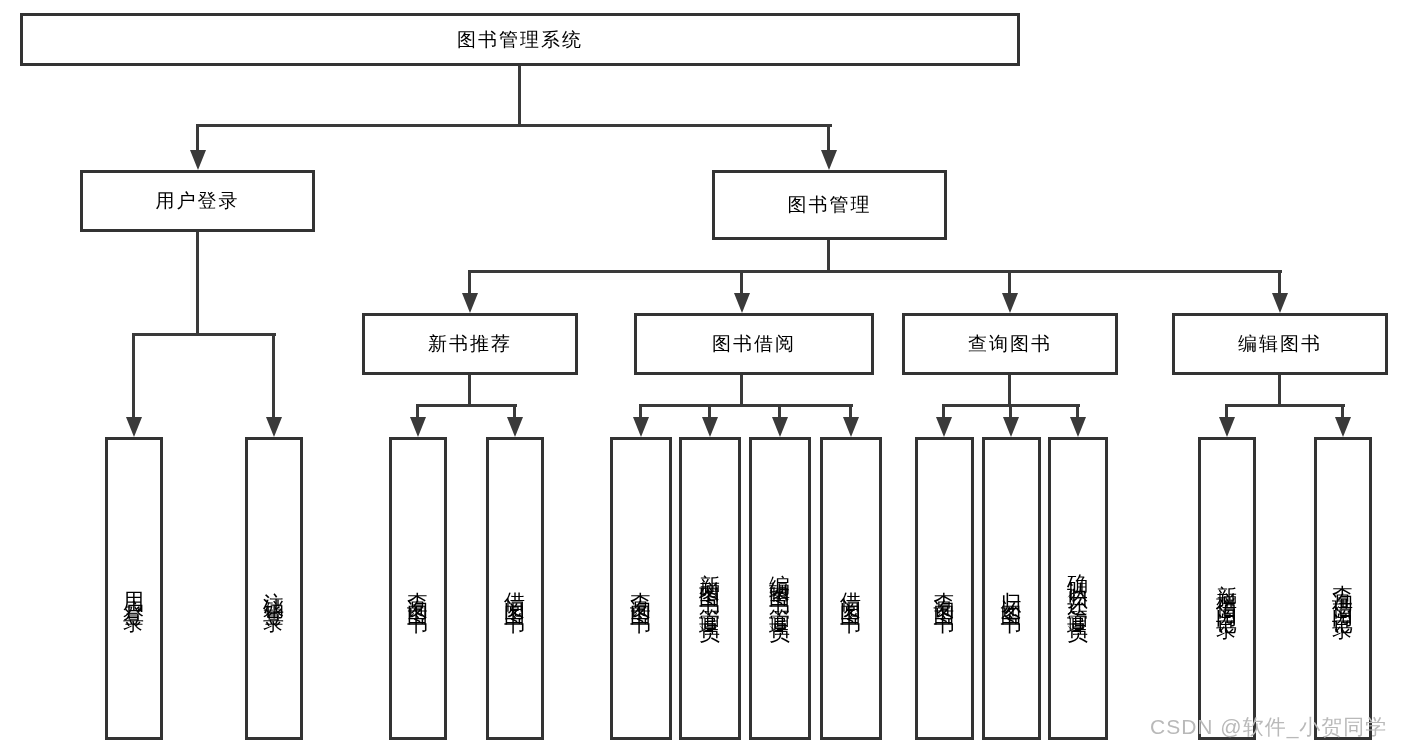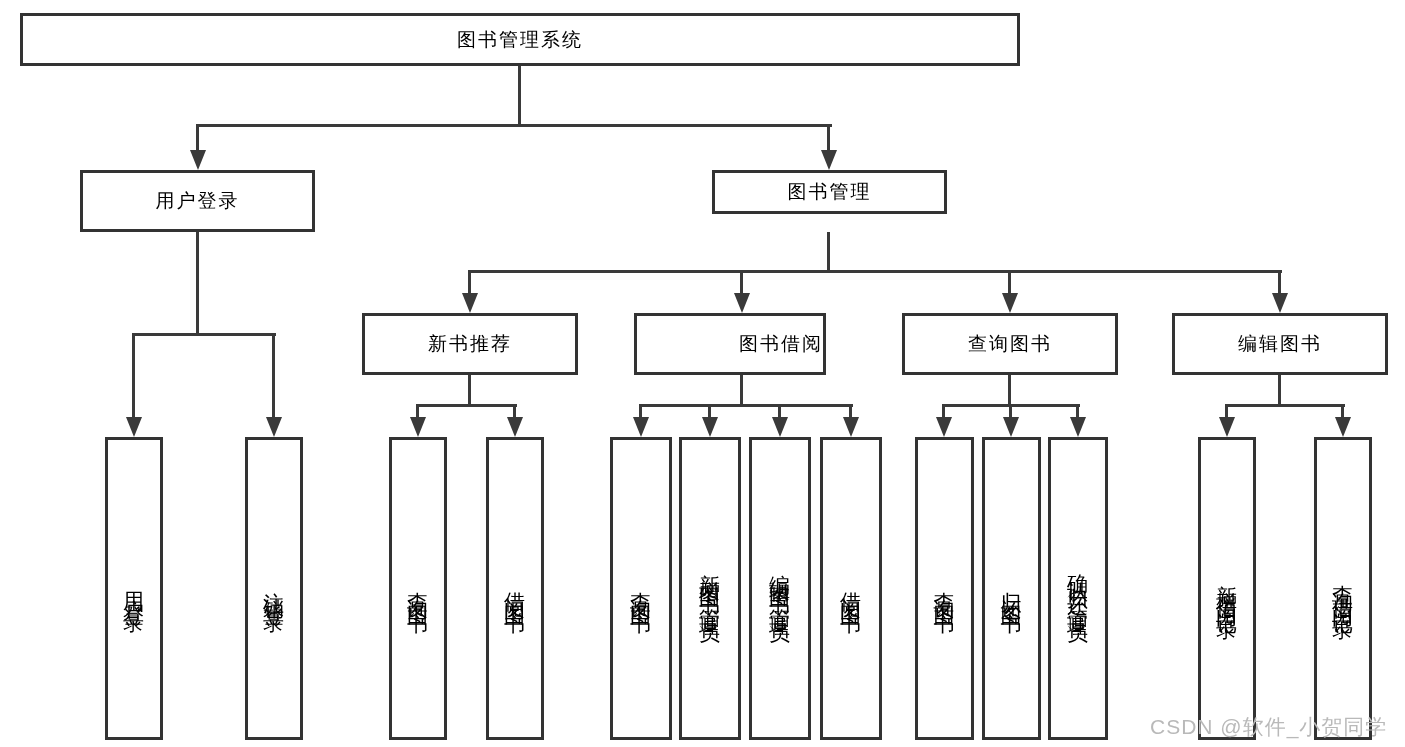--- a/index.html
+++ b/index.html
@@ -57,28 +57,28 @@
 
 <div id="canvas">
 
   <div class="box" style="left:20px; top:13px; width:1000px; height:53px;">
     <span class="lbl">图书管理系统</span>
   </div>
 
   <div class="box" style="left:80px; top:170px; width:235px; height:62px;">
     <span class="lbl">用户登录</span>
   </div>
-  <div class="box" style="left:712px; top:170px; width:235px; height:44px;">
+  <div class="box" style="left:712px; top:170px; width:235px; height:70px;">
     <span class="lbl">图书管理</span>
   </div>
 
   <div class="box" style="left:362px; top:313px; width:216px; height:62px;">
     <span class="lbl">新书推荐</span>
   </div>
-  <div class="box" style="left:634px; top:313px; width:192px; height:62px;justify-content:flex-end;">
+  <div class="box" style="left:634px; top:313px; width:240px; height:62px;">
     <span class="lbl">图书借阅</span>
   </div>
   <div class="box" style="left:902px; top:313px; width:216px; height:62px;">
     <span class="lbl">查询图书</span>
   </div>
   <div class="box" style="left:1172px; top:313px; width:216px; height:62px;">
     <span class="lbl">编辑图书</span>
   </div>
 
   <div class="box vbox" style="left:105px; top:437px; width:58px; height:303px;">

